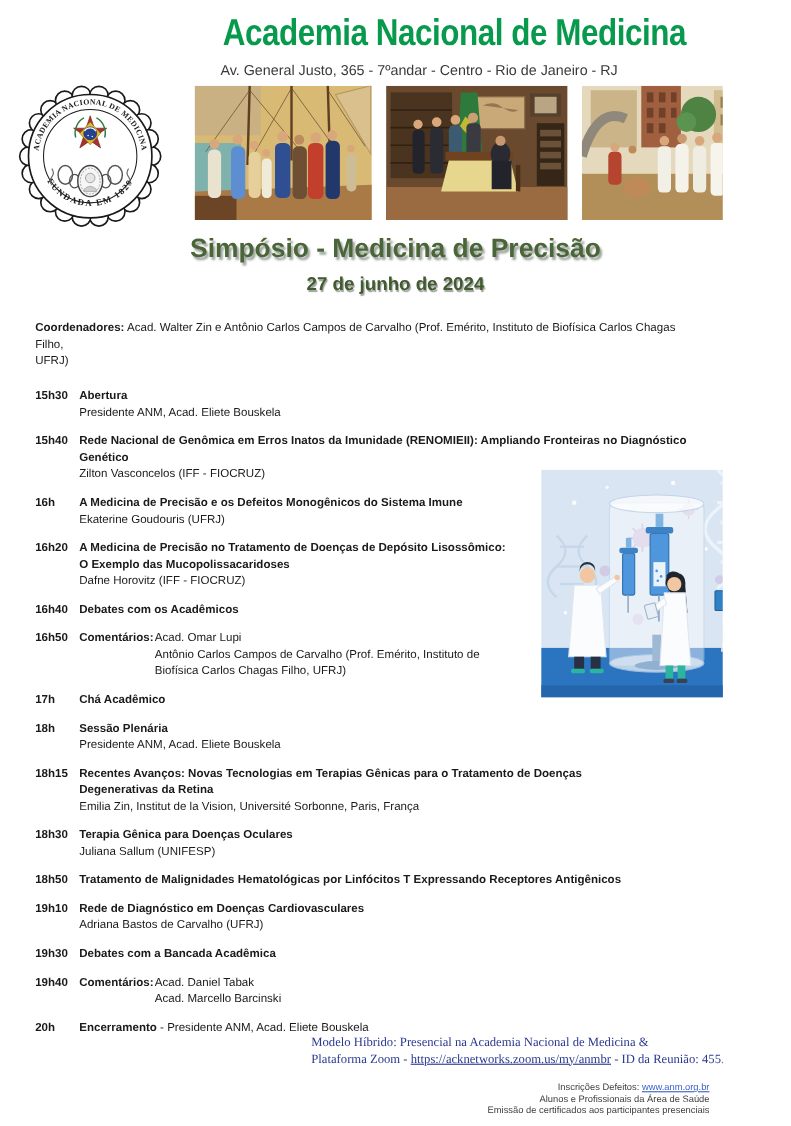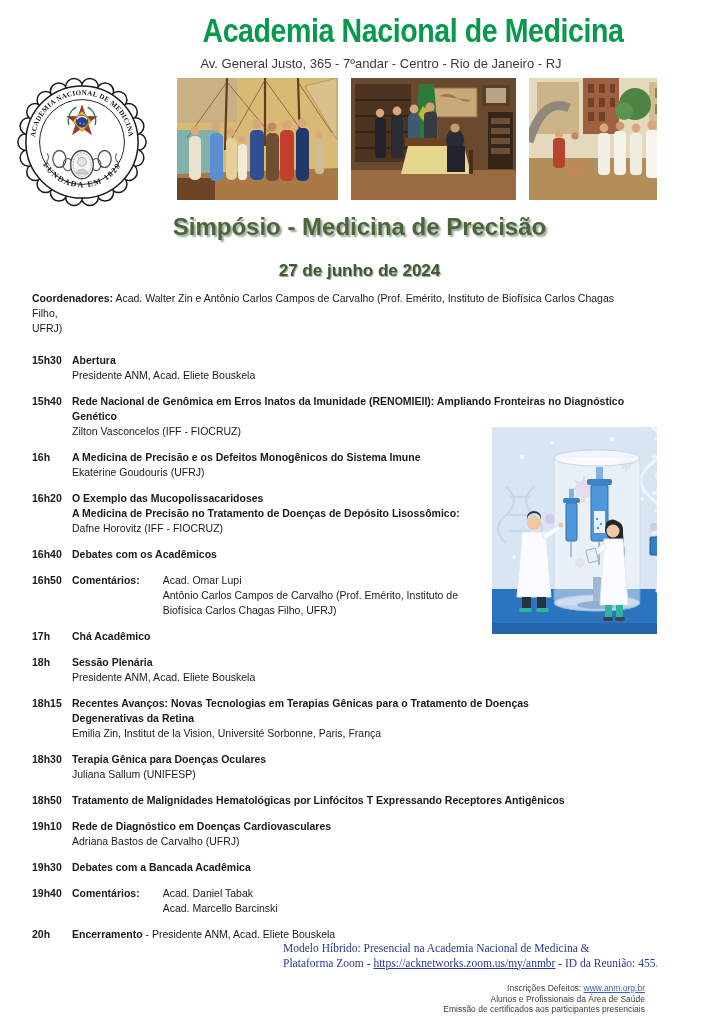--- a/index.html
+++ b/index.html
@@ -8,30 +8,30 @@
   .main-title{position:absolute;top:11px;left:413px;transform:translateX(-50%) scaleX(0.84);
         transform-origin:center;white-space:nowrap;font-size:34px;font-weight:bold;
         letter-spacing:-0.5px;color:#089A4C;}
   .address{position:absolute;top:56px;left:381px;transform:translateX(-50%);white-space:nowrap;
         font-size:13px;color:#3a3a3a;}
   .seal{position:absolute;left:16px;top:76px;width:132px;height:132px;}
   .paintings{position:absolute;left:177px;top:78px;display:flex;gap:13px;}
   .paintings svg{display:block;}
   .event-head{position:absolute;top:213px;left:0;width:719px;text-align:center;}
   .event-title{font-size:24px;font-weight:bold;color:#4A6638;text-shadow:2px 2px 2px #9aa09a;text-align:center;}
-  .event-date{margin-top:20px;font-size:17px;font-weight:bold;color:#415A30;text-shadow:1px 1px 1px #9aa09a;}
+  .event-date{margin-top:8px;font-size:17px;font-weight:bold;color:#415A30;text-shadow:1px 1px 1px #9aa09a;}
   .schedule{position:absolute;top:291px;left:32px;right:18px;font-size:10.5px;line-height:15px;}
   .coord{margin-bottom:17px;}
   .coord b{font-weight:bold;}
   .row{display:flex;margin-bottom:11px;}
   .row .t{flex:none;width:40px;font-weight:bold;}
   .row .c{flex:1;}
   .title{font-weight:bold;}
   .lblrow{display:flex;}
-  .lblrow .title{margin-right:23px;white-space:nowrap;}
+  .lblrow .title{margin-right:1px;white-space:nowrap;}
   .illus{position:absolute;left:492px;top:427px;width:213px;height:207px;}
   .hybrid{position:absolute;top:941px;left:283px;width:427px;
         font-family:"Liberation Serif",serif;font-size:11.5px;line-height:14.5px;color:#2B3990;}
   .hybrid .lk2{color:#2B3990;text-decoration:underline;cursor:pointer;}
   .reg{position:absolute;top:983px;right:12px;text-align:right;font-size:8.5px;line-height:10.5px;color:#3d3d3d;}
   .reg .lk{color:#3a5fc8;text-decoration:underline;cursor:pointer;}
   a{color:inherit;}
 </style>
 </head>
 <body>
@@ -266,22 +266,22 @@
         <div class="row">
           <div class="t">16h</div>
           <div class="c">
             <div class="title">A Medicina de Precisão e os Defeitos Monogênicos do Sistema Imune</div>
             <div>Ekaterine Goudouris (UFRJ)</div>
           </div>
         </div>
         <div class="row">
           <div class="t">16h20</div>
           <div class="c">
+            <div class="title">A Medicina de Precisão no Tratamento de Doenças de Depósito Lisossômico:</div>
             <div class="title">O Exemplo das Mucopolissacaridoses</div>
-            <div class="title">A Medicina de Precisão no Tratamento de Doenças de Depósito Lisossômico:</div>
             <div>Dafne Horovitz (IFF - FIOCRUZ)</div>
           </div>
         </div>
         <div class="row">
           <div class="t">16h40</div>
           <div class="c">
             <div class="title">Debates com os Acadêmicos</div>
           </div>
         </div>
         <div class="row">

